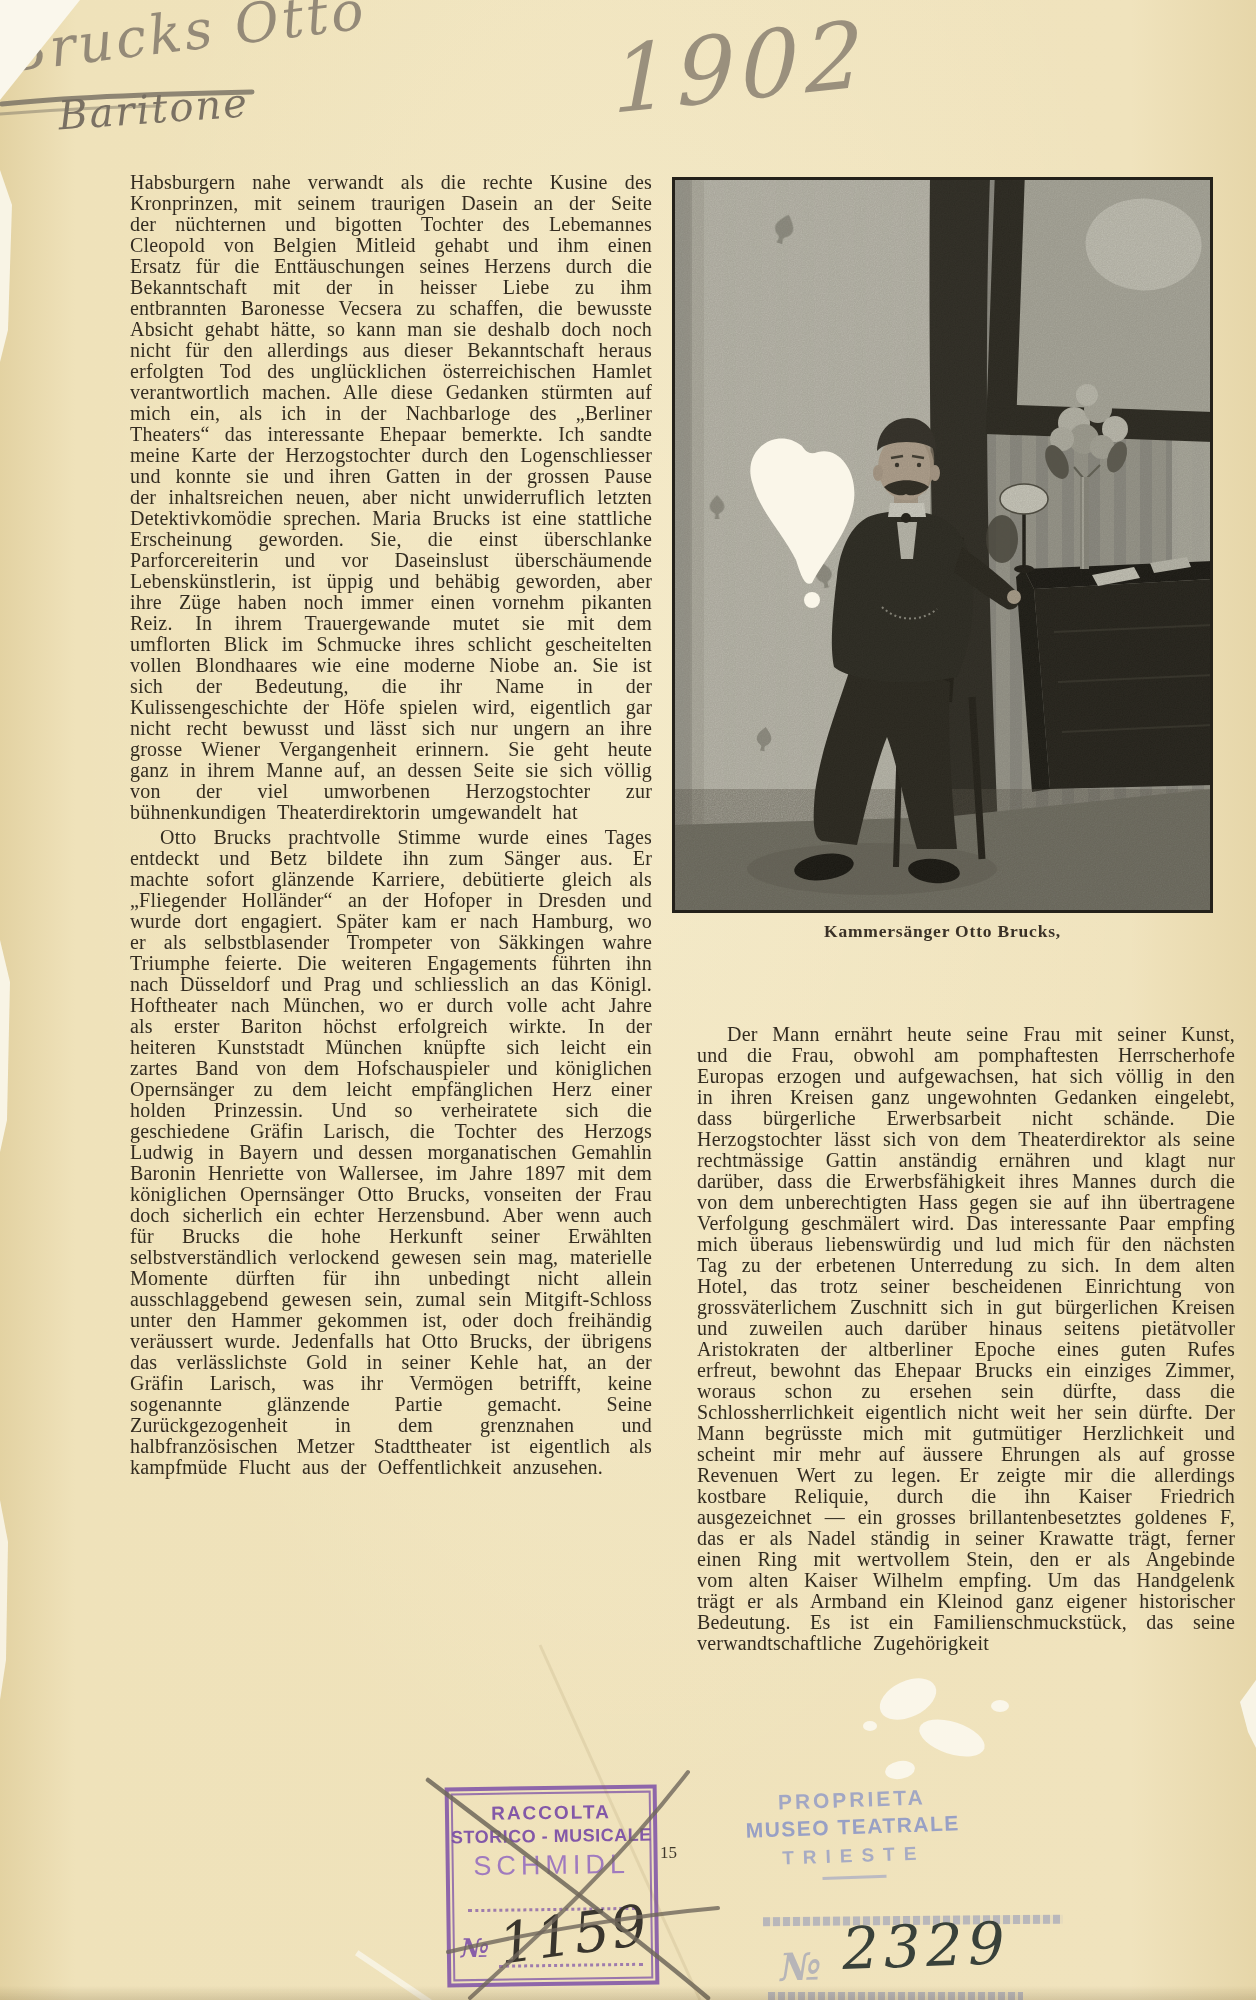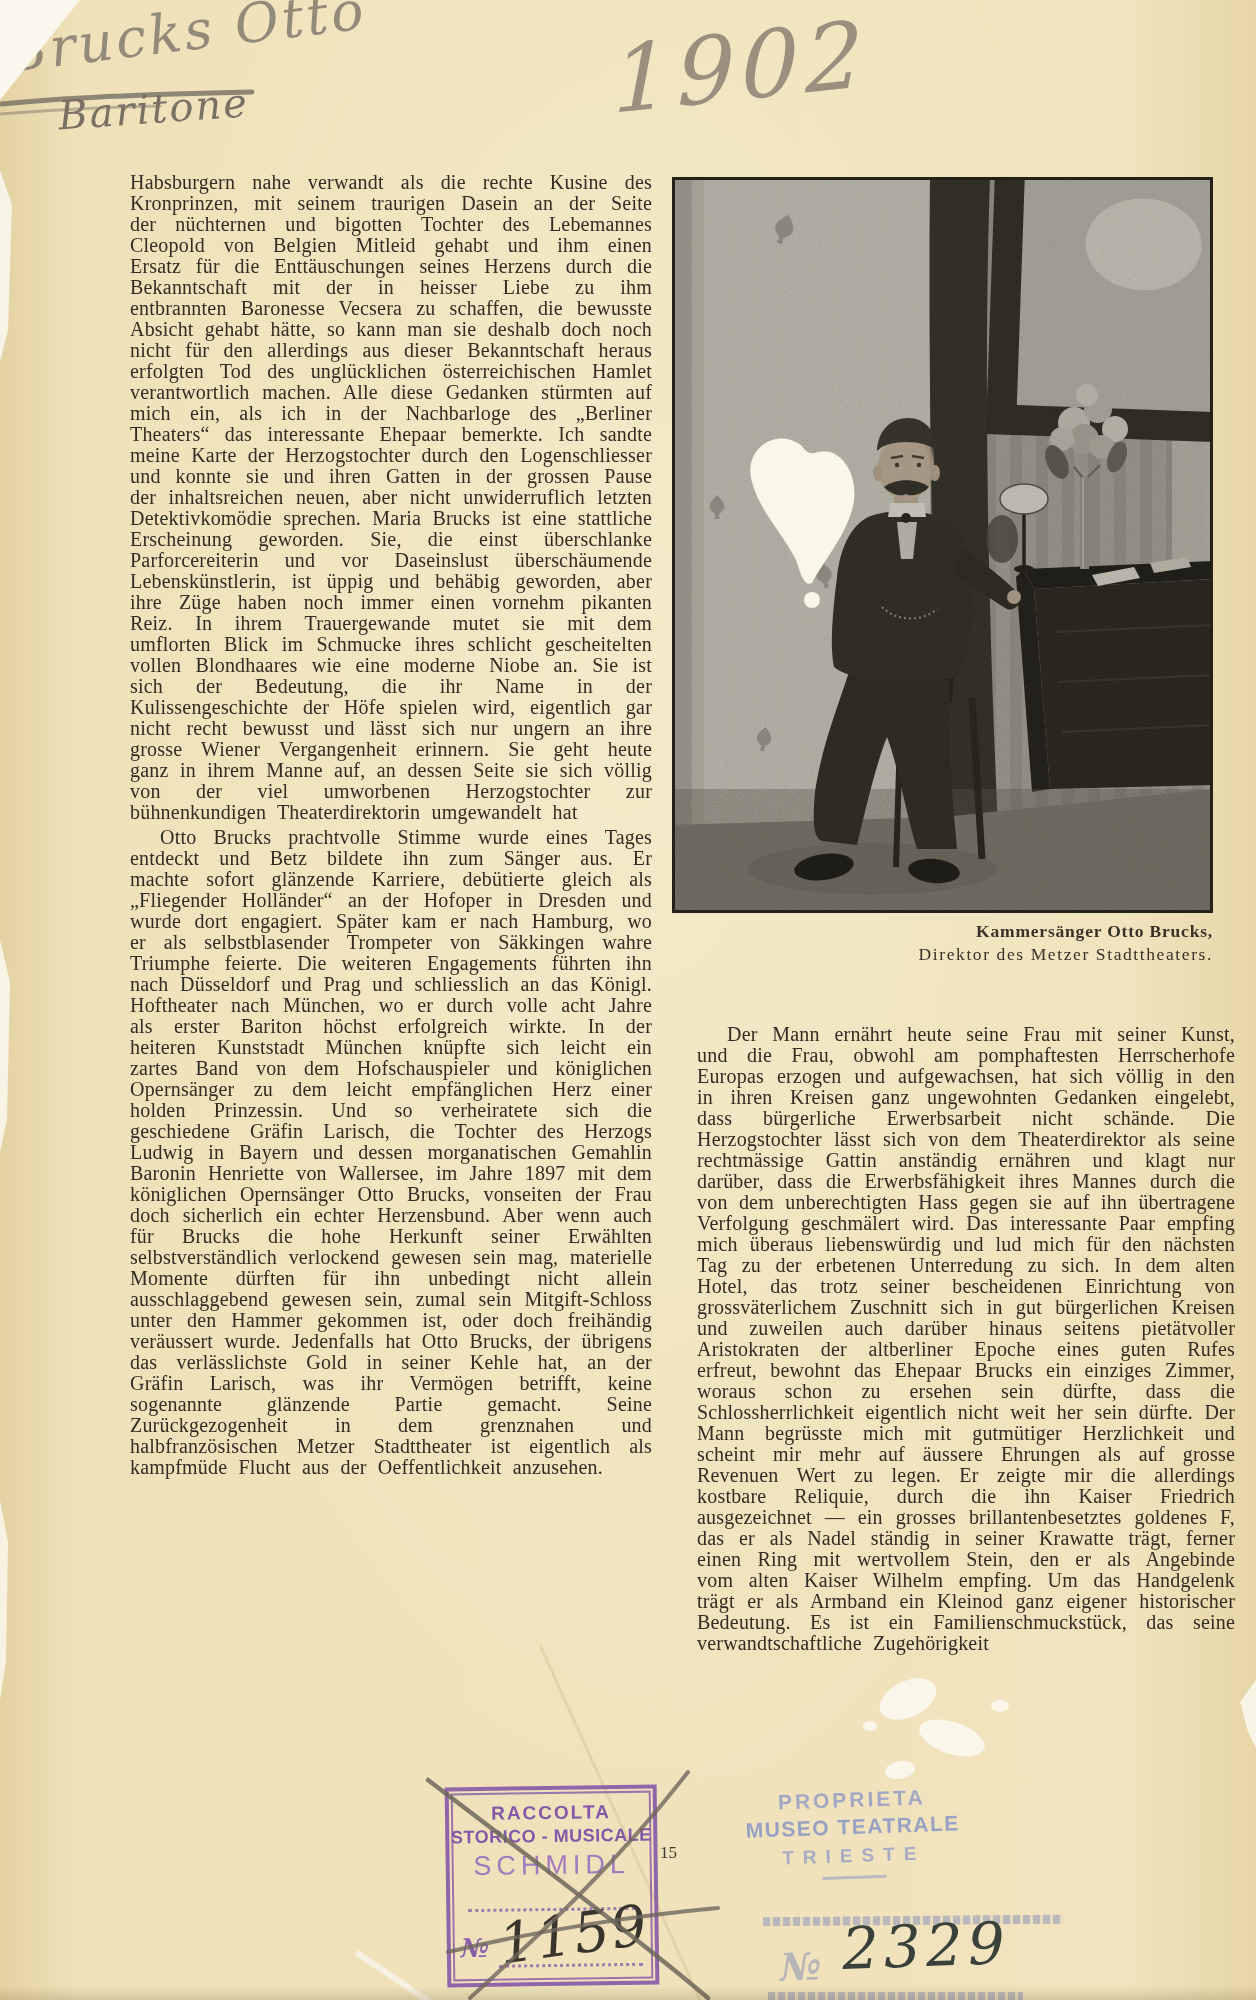--- a/index.html
+++ b/index.html
@@ -27,21 +27,21 @@
   .col { position:absolute; color:#332c21; font-size:20px; line-height:21px;
          text-align:justify; word-spacing:0.30em; letter-spacing:0.2px; }
   .col-1 { left:130px; top:172px; width:522px; }
   .col-2 { left:697px; top:1020px; width:538px; }
   .col p { margin:0; }
   .col p.indent { text-indent:30px; margin-top:4px; }
 
   
   .photo-svg { position:absolute; left:672px; top:177px; width:541px; height:736px; }
 
-  .caption { position:absolute; left:672px; top:921px; width:541px; text-align:right; color:#3a3127; }
+  .caption { position:absolute; left:672px; top:921px; width:541px; text-align:center; color:#3a3127; }
   .caption .c1 { font-weight:bold; font-size:17.5px; letter-spacing:0.8px; }
   .caption .c2 { font-size:17.5px; letter-spacing:1.6px; margin-top:2px; }
 
   .page-num { position:absolute; left:660px; top:1843px; font-size:17px; color:#3f382c; }
 
   
   .stamp-schmidl { position:absolute; left:446px; top:1786px; width:212px; height:200px;
                    transform:rotate(-0.8deg); font-family:"Liberation Sans", sans-serif; }
   .ss-outer { position:absolute; inset:0; border:4px solid rgba(124,80,167,0.85); }
   .ss-inner { position:absolute; inset:6px; border:2px solid rgba(124,80,167,0.75); }
@@ -196,21 +196,20 @@
       <path d="M212,310 C223,301 246,301 257,310 C250,318 238,320 234,317 C230,320 219,318 212,310 Z" fill="#26221b"></path>
     </g>
 
     <rect x="0" y="0" width="541" height="736" fill="#6e6147" opacity="0.06"></rect>
     <rect x="0" y="0" width="541" height="736" filter="url(#grain)" opacity="0.22"></rect>
     <rect x="1.5" y="1.5" width="538" height="733" fill="none" stroke="#24211a" stroke-width="3"></rect>
   </svg>
 
   <div class="caption">
     <div class="c1">Kammersänger Otto Brucks,</div>
-    <div class="c2">Direktor des Metzer Stadttheaters.</div>
   </div>
 
   <div class="col col-2">
     <p class="indent">Der Mann ernährt heute seine Frau mit seiner Kunst, und die Frau, obwohl am pomphaftesten Herrscherhofe Europas erzogen und aufgewachsen, hat sich völlig in den in ihren Kreisen ganz ungewohnten Gedanken eingelebt, dass bürgerliche Erwerbsarbeit nicht schände. Die Herzogstochter lässt sich von dem Theaterdirektor als seine rechtmässige Gattin anständig ernähren und klagt nur darüber, dass die Erwerbsfähigkeit ihres Mannes durch die von dem unberechtigten Hass gegen sie auf ihn übertragene Verfolgung geschmälert wird. Das interessante Paar empfing mich überaus liebenswürdig und lud mich für den nächsten Tag zu der erbetenen Unterredung zu sich. In dem alten Hotel, das trotz seiner bescheidenen Einrichtung von grossväterlichem Zuschnitt sich in gut bürgerlichen Kreisen und zuweilen auch darüber hinaus seitens pietätvoller Aristokraten der altberliner Epoche eines guten Rufes erfreut, bewohnt das Ehepaar Brucks ein einziges Zimmer, woraus schon zu ersehen sein dürfte, dass die Schlossherrlichkeit eigentlich nicht weit her sein dürfte. Der Mann begrüsste mich mit gutmütiger Herzlichkeit und scheint mir mehr auf äussere Ehrungen als auf grosse Revenuen Wert zu legen. Er zeigte mir die allerdings kostbare Reliquie, durch die ihn Kaiser Friedrich ausgezeichnet — ein grosses brillantenbesetztes goldenes F, das er als Nadel ständig in seiner Krawatte trägt, ferner einen Ring mit wertvollem Stein, den er als Angebinde vom alten Kaiser Wilhelm empfing. Um das Handgelenk trägt er als Armband ein Kleinod ganz eigener historischer Bedeutung. Es ist ein Familienschmuckstück, das seine verwandtschaftliche Zugehörigkeit</p>
   </div>
 
   <div class="page-num">15</div>
 
   <div class="stamp-schmidl">
     <div class="ss-outer"></div>

